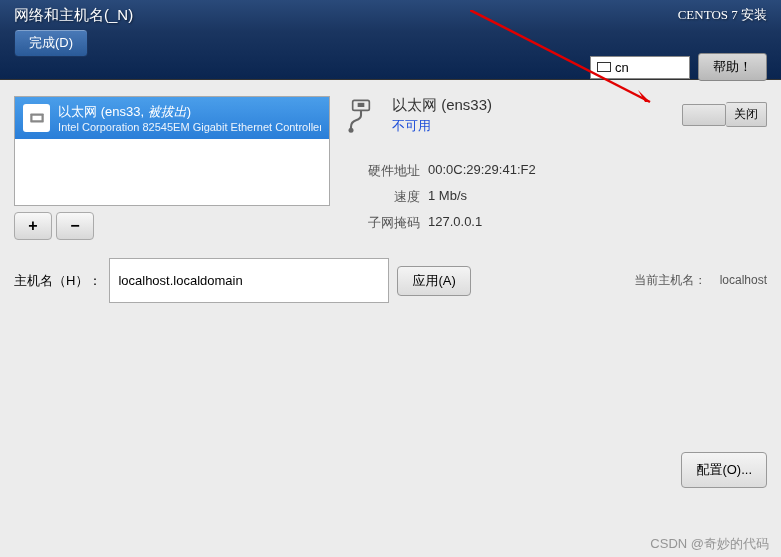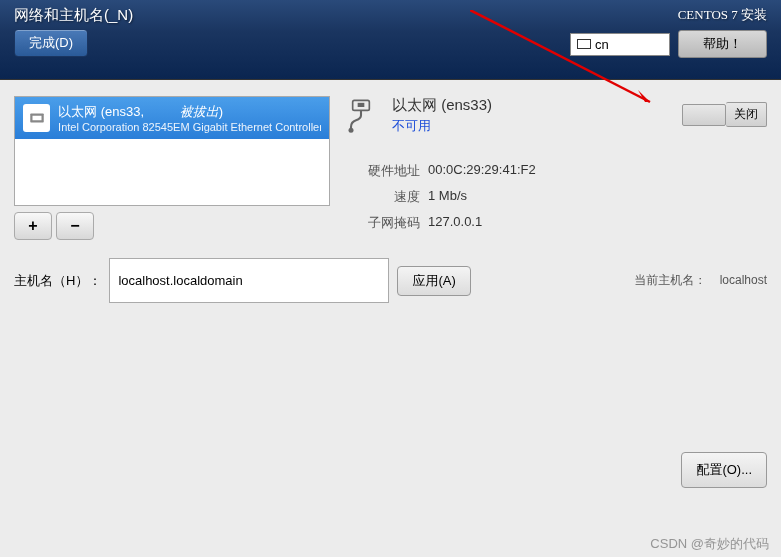--- a/index.html
+++ b/index.html
@@ -4,33 +4,33 @@
 <style>
 * { margin: 0; padding: 0; box-sizing: border-box; font-family: sans-serif; }
 body { width: 781px; height: 557px; background: #ececec; position: relative; overflow: hidden; }
 
 .topbar { height: 80px; background: linear-gradient(to bottom, #2a4a7a 0%, #1a3560 40%, #0a2550 100%); border-bottom: 1px solid #333; display: flex; justify-content: space-between; padding: 6px 14px; color: #fff; }
 .topbar-left { display: flex; flex-direction: column; gap: 4px; }
 .page-title { font-size: 15px; font-weight: 500; text-shadow: 1px 1px 2px rgba(0,0,0,0.5); }
 .done-btn { align-self: flex-start; background: linear-gradient(to bottom, #4a7ab8, #2a5a98); border: 1px solid #1a3560; border-radius: 4px; padding: 4px 14px; color: #fff; font-size: 13px; cursor: pointer; box-shadow: inset 0 1px 0 rgba(255,255,255,0.3); }
 .topbar-right { display: flex; flex-direction: column; align-items: flex-end; gap: 6px; }
 .installer-title { font-size: 13px; text-shadow: 1px 1px 2px rgba(0,0,0,0.5); font-family: Liberation Serif, serif; }
-.tr-row { display: flex; gap: 8px; align-items: center; }
+.tr-row { display: flex; gap: 8px; align-items: center; margin-top: 23px; }
 .lang-box { background: #fff; color: #000; padding: 3px 6px; display: flex; align-items: center; gap: 4px; width: 100px; font-size: 13px; border: 1px solid #888; }
 .kbd-icon { display: inline-block; width: 14px; height: 10px; border: 1px solid #333; position: relative; }
-.help-btn { background: linear-gradient(to bottom, #d8d8d8, #b8b8b8); border: 1px solid #888; border-radius: 3px; padding: 4px 24px; font-size: 13px; cursor: pointer; }
+.help-btn { background: linear-gradient(to bottom, #d8d8d8, #b8b8b8); border: 1px solid #888; border-radius: 3px; padding: 4px 14px; font-size: 13px; cursor: pointer; }
 
 .content { display: flex; padding: 16px 14px 8px 14px; gap: 10px; }
 .left-pane { width: 316px; display: flex; flex-direction: column; }
 .nic-list { flex: 1; height: 354px; background: #fff; border: 1px solid #aaa; overflow: auto; }
 .nic-item { background: linear-gradient(to bottom, #4a9eea, #2a7ed8); color: #fff; padding: 6px 8px; display: flex; gap: 8px; align-items: center; }
 .nic-icon { width: 28px; height: 28px; background: #fff; border-radius: 3px; display: flex; align-items: center; justify-content: center; }
 .nic-icon svg { width: 18px; height: 18px; }
 .nic-text { display: flex; flex-direction: column; font-size: 13px; overflow: hidden; }
-.nic-name em { font-style: italic; margin-left: 32px; }
+.nic-name em { font-style: italic; }
 .nic-desc { font-size: 11px; opacity: 0.9; white-space: nowrap; }
 .list-btns { display: flex; gap: 0; margin-top: 6px; }
 .sq-btn { width: 38px; height: 28px; background: linear-gradient(to bottom, #f8f8f8, #d8d8d8); border: 1px solid #aaa; border-radius: 4px; font-size: 16px; font-weight: bold; cursor: pointer; }
 .sq-btn + .sq-btn { margin-left: 4px; }
 
 .right-pane { flex: 1; position: relative; }
 .detail-head { display: flex; gap: 10px; align-items: flex-start; position: relative; }
 .wired-icon { width: 42px; height: 42px; display: flex; align-items: center; justify-content: center; }
 .wired-icon svg { width: 40px; height: 40px; }
 .detail-title { font-size: 15px; font-weight: 500; color: #333; }

